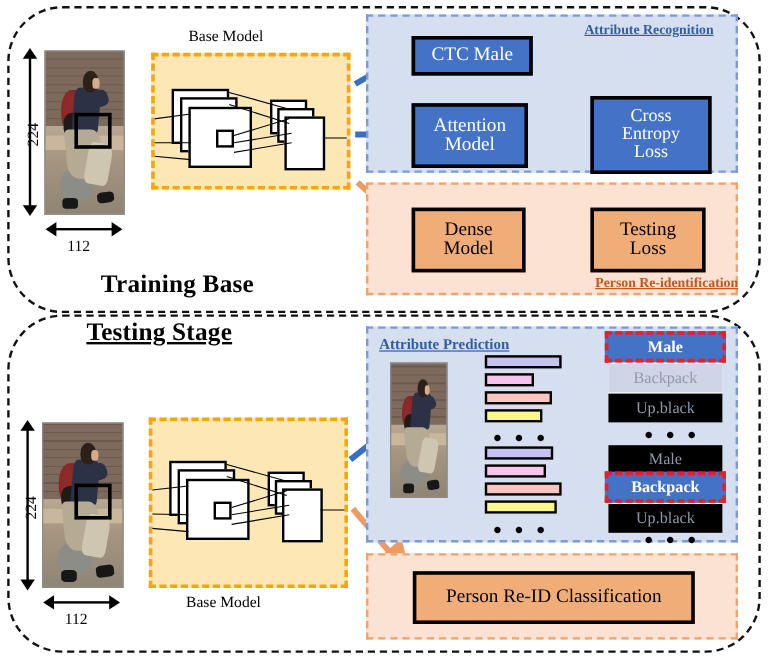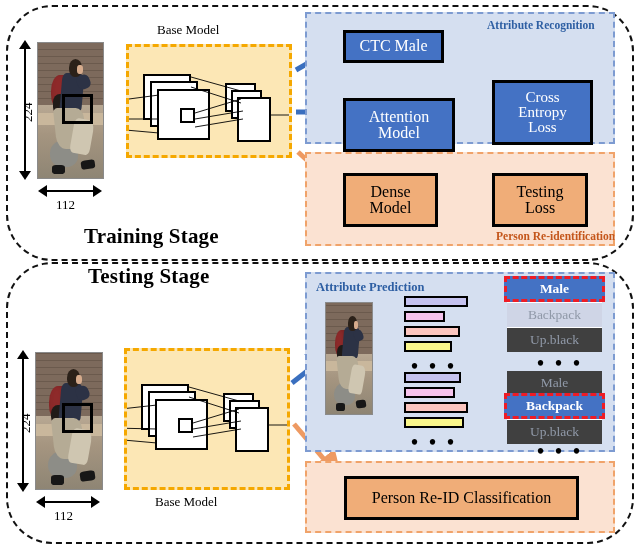--- a/index.html
+++ b/index.html
@@ -18,21 +18,21 @@
 
   .stage-title{
     position:absolute;
     font-weight:bold;
     font-size:21px;
     color:#000;
     letter-spacing:0.2px;
     white-space:nowrap;
   }
   #training-stage-title{left:84px; top:224px;}
-  #testing-stage-title {left:88px; top:264px;}
+  #testing-stage-title {left:72px; top:264px;text-decoration:underline;}
 
   
   .caption{
     position:absolute;
     font-size:13px;
     color:#000;
     white-space:nowrap;
   }
 
   
@@ -94,21 +94,21 @@
   .base-model-box{
     position:absolute;box-sizing:border-box;
     background:#FCE7B5;border:3px dashed #F5A800;
   }
   .conv{position:absolute;background:#fff;border:2px solid #000;box-sizing:border-box;}
 
   
   .panel{position:absolute;box-sizing:border-box;}
   .panel.blue{background:#D5DFF0;border:2.5px dashed #7D9BD1;}
   .panel.orange{background:#FBE2D2;border:2.5px dashed #F0A36A;}
-  .panel-label{position:absolute;font-size:11.5px;font-weight:bold;white-space:nowrap;}
+  .panel-label{position:absolute;font-size:11.5px;font-weight:bold;white-space:nowrap;text-decoration:underline;}
   .panel-label.blue{color:#2E5FA3;}
   .panel-label.orange{color:#C4561B;}
 
   
   .node{
     position:absolute;box-sizing:border-box;
     border:3px solid #000;
     display:flex;align-items:center;justify-content:center;
     text-align:center;line-height:1.02;
     font-size:16px;
@@ -126,21 +126,21 @@
     letter-spacing:3px;line-height:1;white-space:nowrap;}
 
   
   .label-list{position:absolute;box-sizing:border-box;background:#ffffff;}
   .label-item{
     position:absolute;box-sizing:border-box;
     display:flex;align-items:center;justify-content:center;
     font-size:13.5px;white-space:nowrap;
   }
   .label-item.dim1{background:#CFD5E6;color:#9099A8;}
-  .label-item.dim2{background:#404040;color:#9099A8;}
+  .label-item.dim2{background:#000000;color:#9099A8;}
   .label-item.sel{
     background:#4472C4;color:#fff;font-weight:bold;
     border:3px dashed #EE1C25;
   }
 </style>
 </head>
 <body>
 
 <svg id="arrow-layer" viewBox="0 0 640 549">
   <defs>
@@ -173,21 +173,21 @@
 
   <path d="M372,350 C386,362 384,378 390,390" stroke="#3A6FBF" stroke-width="6" fill="none" marker-end="url(#bArrowBig)"></path>
 
   <path d="M464,320 L502,298" stroke="#3A6FBF" stroke-width="5" fill="none" marker-end="url(#bArrow)"></path>
 
   <path d="M465,383 L503,408" stroke="#3A6FBF" stroke-width="5" fill="none" marker-end="url(#bArrow)"></path>
 </svg>
 
 <div id="training-stage-outline" class="stage-outline"></div>
 
-<div id="training-stage-title" class="stage-title">Training Stage</div>
+<div id="training-stage-title" class="stage-title">Training Base</div>
 
 <div class="person-photo" style="left:37px;top:42px;width:67px;height:137px;">
   <div class="ph-wall"></div>
   <div class="ph-ground"></div>
   <div class="ph-road"></div>
   <div class="ph-rock"></div>
   <div class="ph-pack"></div>
   <div class="ph-pack2"></div>
   <div class="ph-torso"></div>
   <div class="ph-arm"></div>
@@ -228,21 +228,21 @@
       <line x1="140" y1="68" x2="160" y2="68"></line>
     </g>
   </svg>
 </div>
 
 <div class="panel blue" style="left:305px;top:12px;width:310px;height:132px;"></div>
 <div class="panel-label blue" style="left:487px;top:19px;">Attribute Recognition</div>
 
 <div class="node blue" style="left:343px;top:30px;width:101px;height:33px;">CTC Male</div>
 
-<div class="node blue" style="left:343px;top:98px;width:112px;height:54px;white-space:pre-line;">Attention
+<div class="node blue" style="left:343px;top:86px;width:97px;height:54px;white-space:pre-line;">Attention
 Model</div>
 
 <div class="node blue" style="left:492px;top:80px;width:101px;height:65px;white-space:pre-line;font-size:15px;">Cross
 Entropy
 Loss</div>
 
 <div class="panel orange" style="left:305px;top:152px;width:310px;height:94px;"></div>
 <div class="panel-label orange" style="left:496px;top:230px;">Person Re-identification</div>
 
 <div class="node orange" style="left:343px;top:173px;width:95px;height:54px;white-space:pre-line;">Dense

